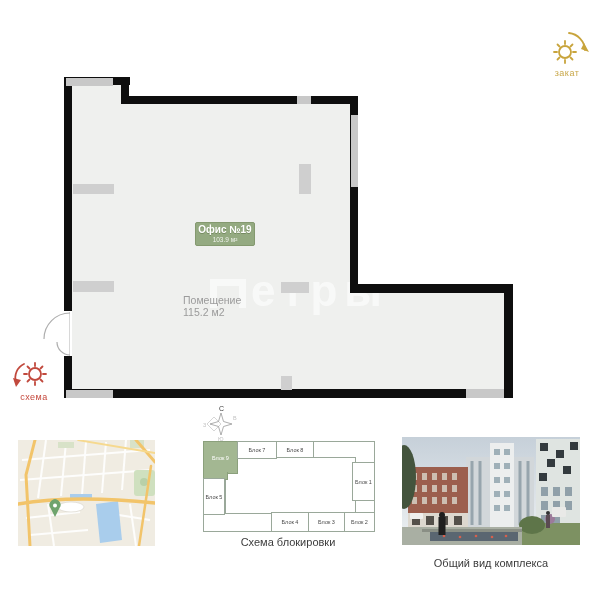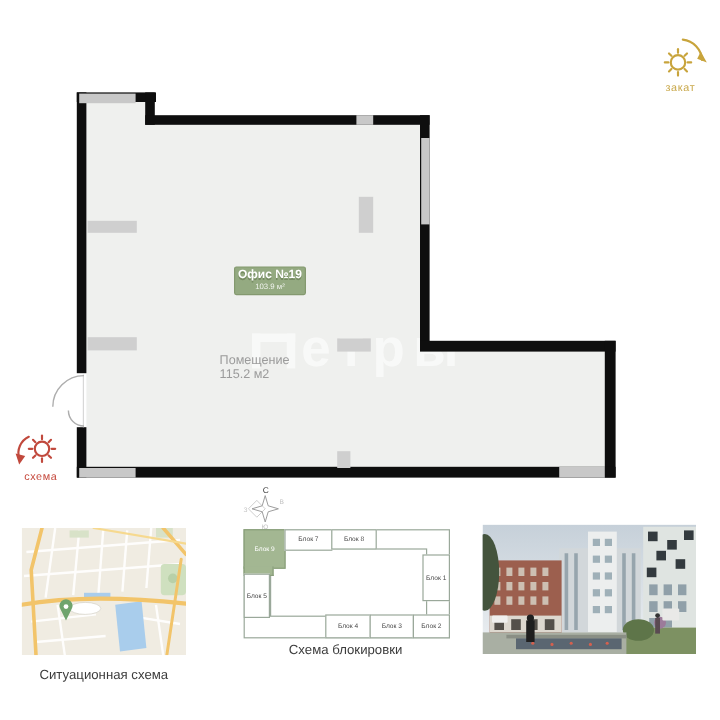--- a/index.html
+++ b/index.html
@@ -151,21 +151,20 @@
         <path d="M133,26 L121,106" stroke-width="2.5"></path>
         <path d="M60,0 L137,13" stroke-width="1.8" stroke="#f6d98f"></path>
       </g>
       <ellipse cx="53" cy="67" rx="13" ry="5" fill="#ffffff" stroke="#d5d2c8" stroke-width="0.6"></ellipse>
       <g>
         <path d="M37,77 L32.5,68 A5.5,5.5 0 1 1 41.5,68 Z" fill="#6fa46d"></path>
         <circle cx="37" cy="65.5" r="2" fill="#ffffff"></circle>
       </g>
     </svg>
   </div>
-  <div class="abs caption" style="left:10px;top:557px;width:153px;">Ситуационная схема</div>
 
   <div>
 
     <svg class="abs" style="left:202px;top:403px;" width="38" height="38" viewBox="0 0 38 38">
       <g stroke="#999" stroke-width="0.8" fill="#fff">
         <polygon points="19,10 21.5,18.5 30,21 21.5,23.5 19,32 16.5,23.5 8,21 16.5,18.5"></polygon>
         <polygon points="12,14 19,21 12,28 5,21" fill="none" opacity="0.5"></polygon>
       </g>
       <text x="17" y="8" font-size="7" fill="#3a3a3a" font-family="Liberation Sans, sans-serif">С</text>
       <text x="31" y="17" font-size="5.5" fill="#c2c2c2" font-family="Liberation Sans, sans-serif">В</text>
@@ -283,14 +282,15 @@
 
       <rect x="8" y="76" width="13" height="6" rx="1" fill="#f0f0ee"></rect>
       <rect x="150" y="70" width="14" height="10" rx="1" fill="#e9e9e7"></rect>
 
       <circle cx="40" cy="78" r="3" fill="#1f1f1f"></circle>
       <rect x="36.5" y="80" width="7" height="18" fill="#1f1f1f"></rect>
       <circle cx="146" cy="76" r="2" fill="#333"></circle>
       <rect x="144" y="78" width="4" height="13" fill="#5a4a52"></rect>
     </svg>
   </div>
+  <div class="abs caption" style="left:416px;top:557px;width:150px;">Общий вид комплекса</div>
 
 </div>
 
 </body></html>

